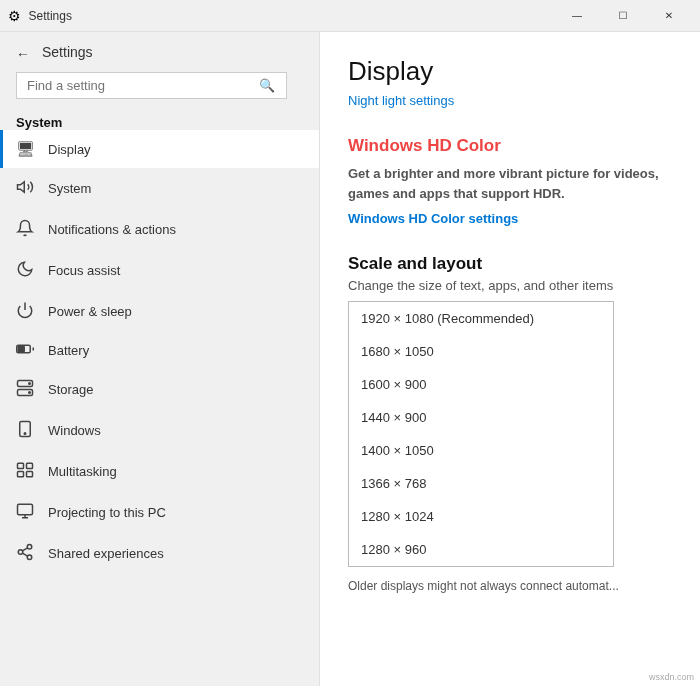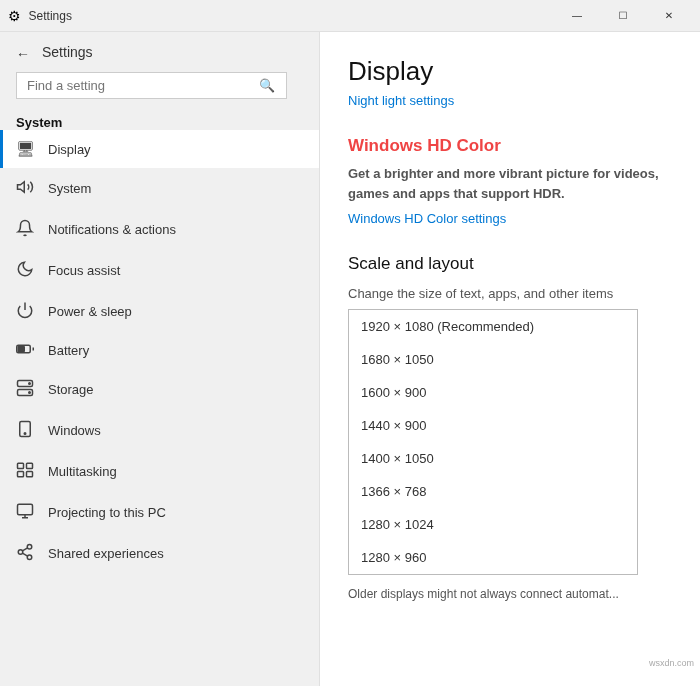--- a/index.html
+++ b/index.html
@@ -184,40 +184,41 @@
       font-weight: bold;
     }
 
     .section-link {
       color: #0078d4;
       font-size: 13px;
       cursor: pointer;
       text-decoration: none;
       display: inline-block;
       margin-bottom: 20px;
+      font-weight: bold;
     }
 
     .scale-section-title {
       font-size: 17px;
-      font-weight: 400;
+      font-weight: 700;
       color: #111;
-      margin-bottom: 12px;
+      margin-bottom: 4px;
       margin-top: 8px;
     }
 
     .scale-desc {
       font-size: 13px;
       color: #555;
       margin-bottom: 8px;
     }
 
     
     .dropdown-container {
       position: relative;
-      width: 290px;
+      width: 266px;
       border: 1px solid #bbb;
       background: white;
     }
 
     .dropdown-list {
       list-style: none;
       max-height: 300px;
       overflow-y: auto;
       scrollbar-width: thin;
     }
@@ -246,21 +247,21 @@
     .bottom-note {
       font-size: 12px;
       color: #555;
       margin-top: 10px;
       line-height: 1.5;
     }
 
     
     .watermark {
       position: fixed;
-      bottom: 18px;
+      bottom: 4px;
       right: 6px;
       font-size: 9px;
       color: #aaa;
     }
   </style>
 </head>
 <body>
 
 <div class="title-bar">
   <div class="title-bar-left">

